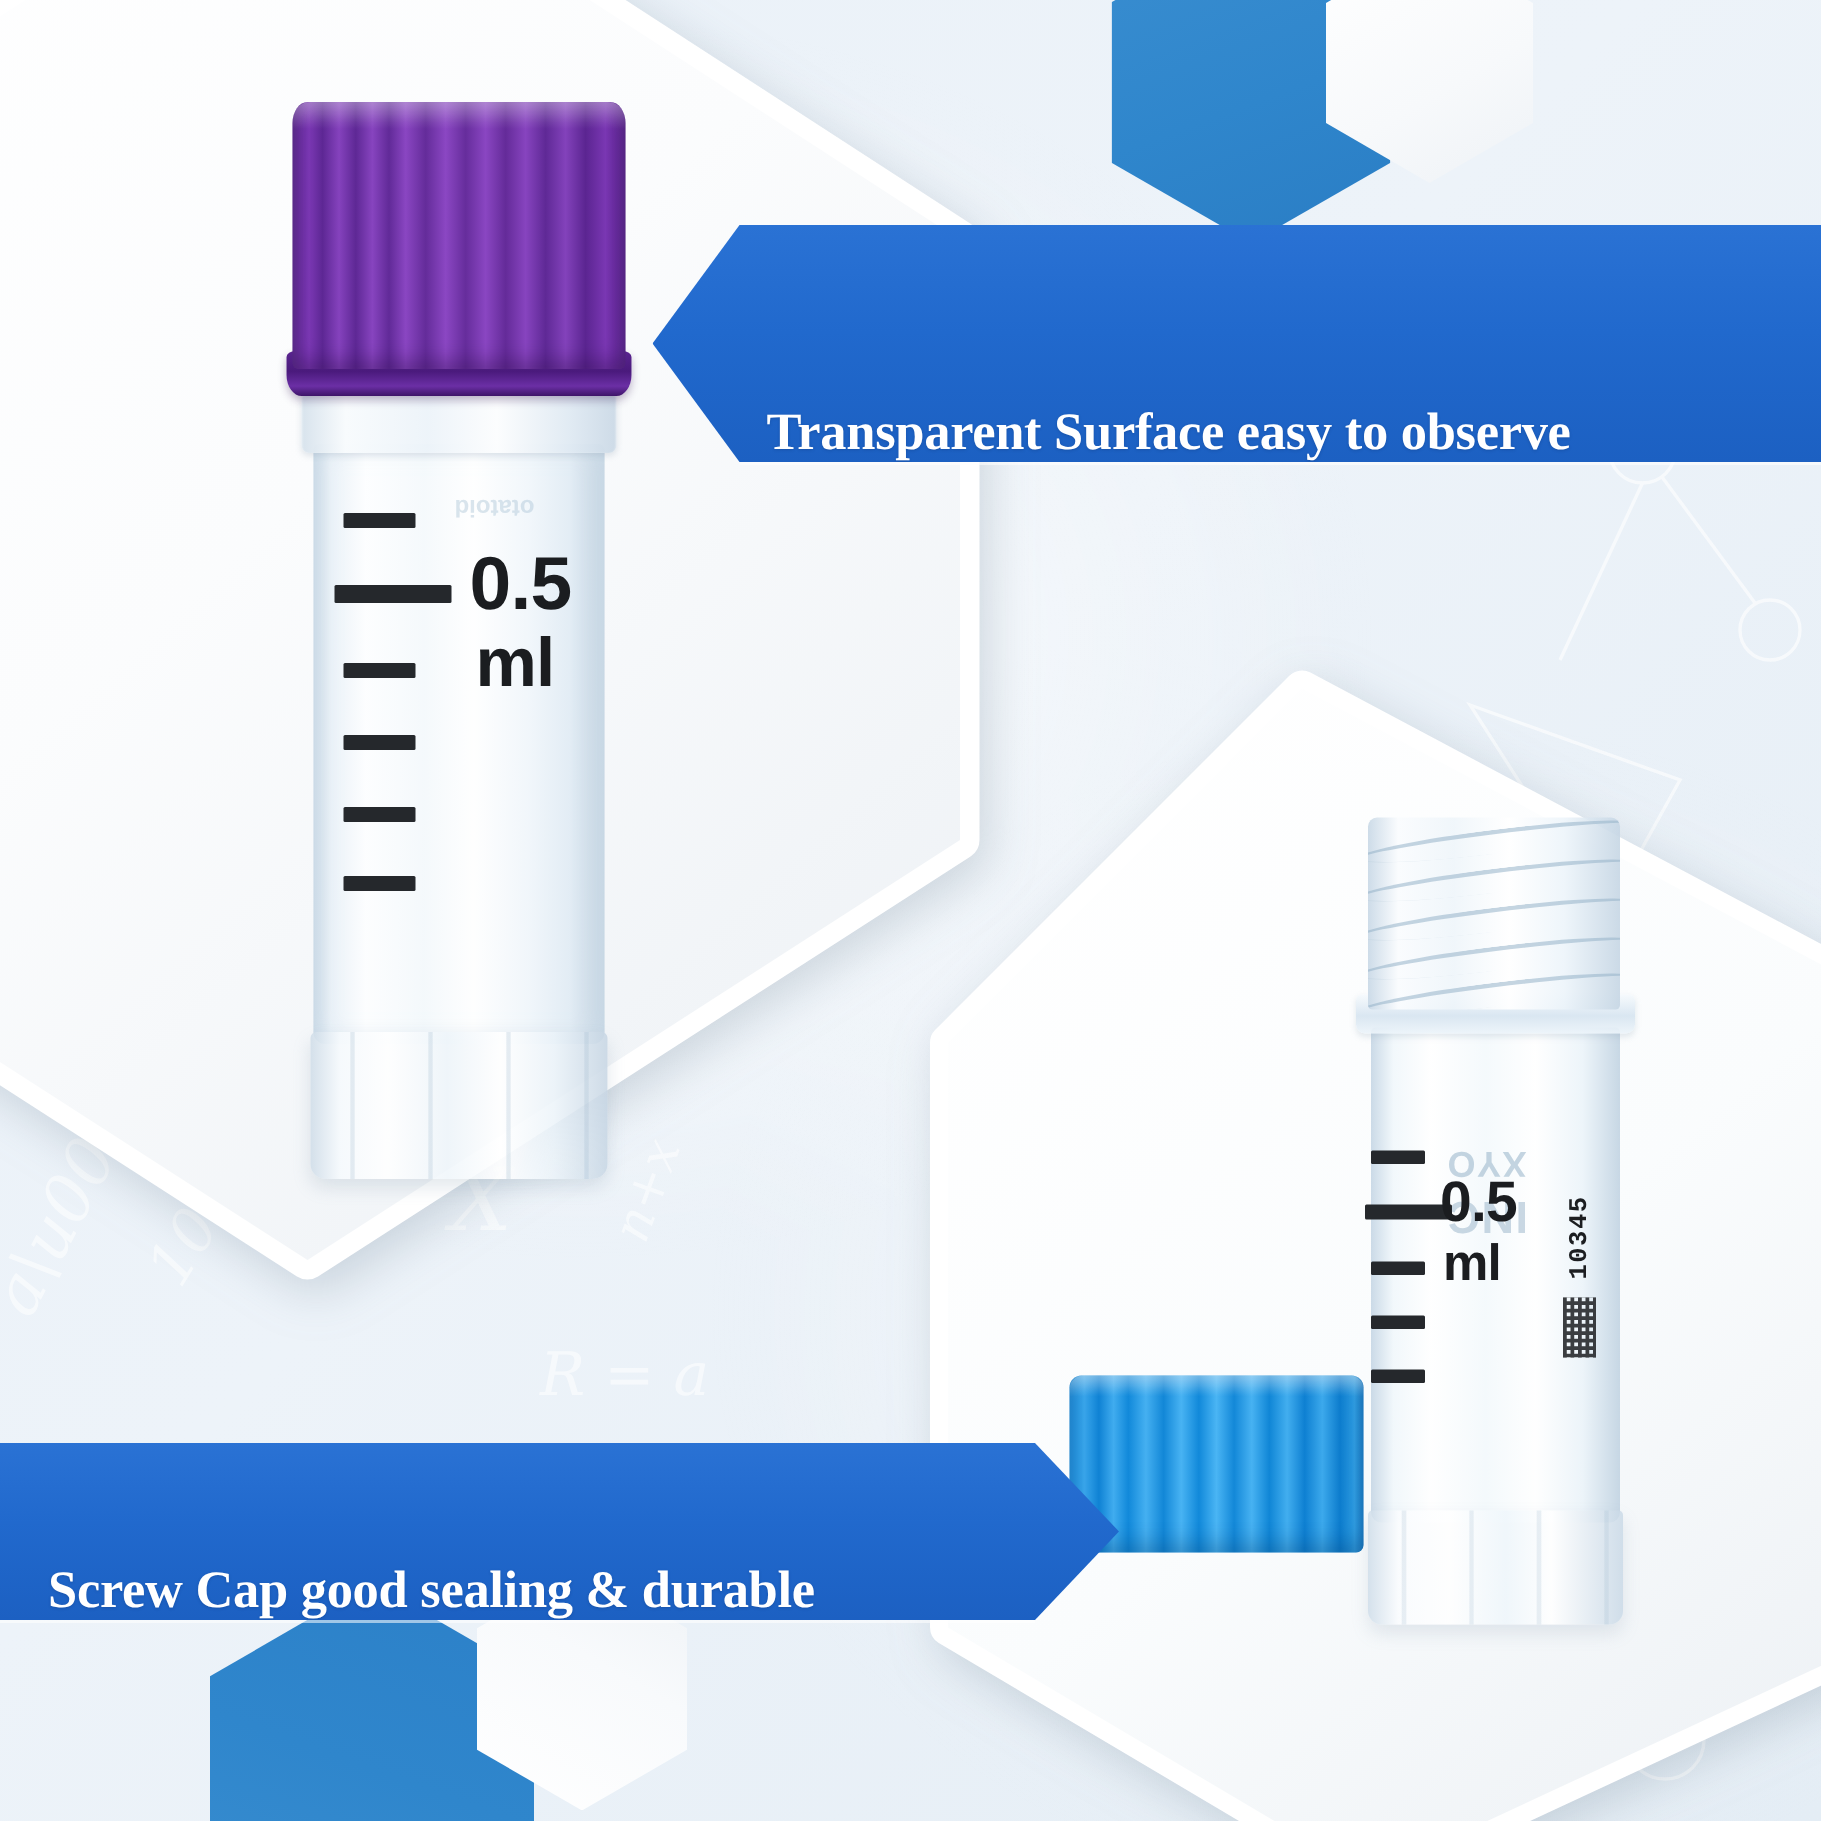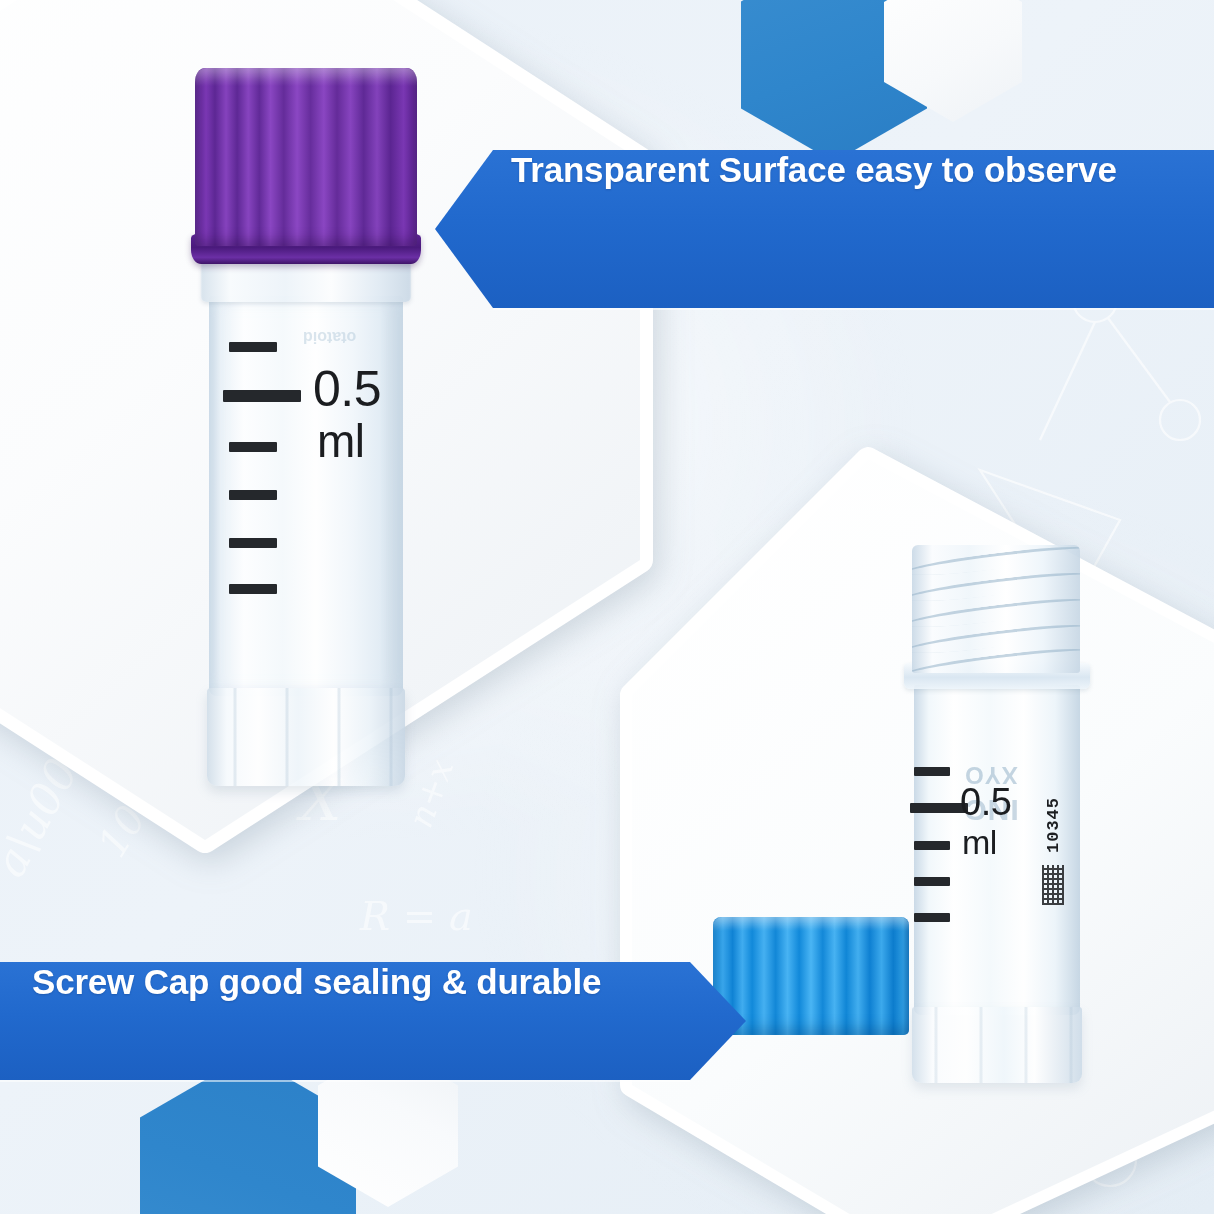--- a/index.html
+++ b/index.html
@@ -143,21 +143,21 @@
   
   .grad { position: absolute; }
   .grad-mark {
     position: absolute;
     background: #25282c;
     border-radius: 1px;
   }
   .vol-label {
     position: absolute;
     color: #1b1d20;
-    font-weight: 400;
+    font-weight: 700;
     line-height: 0.92;
     letter-spacing: -0.5px;
   }
 
   
   .emboss {
     position: absolute;
     color: rgba(150,178,200,0.5);
     font-weight: 700;
     letter-spacing: 1px;
@@ -275,23 +275,24 @@
     position: absolute; left: 713px; top: 917px;
     width: 196px; height: 14px;
     border-radius: 9px 9px 0 0;
     background: linear-gradient(180deg, rgba(255,255,255,0.3), rgba(255,255,255,0));
   }
 
   
   .banner {
     position: absolute;
     display: flex;
-    align-items: flex-start;
+    align-items: flex-end;
     color: #ffffff;
     font-weight: 700;
+    font-family: Liberation Serif, serif;
   }
   .banner-top {
     left: 435px; top: 150px;
     width: 779px; height: 158px;
     background: linear-gradient(180deg, #2a72d4 0%, #2169cd 45%, #1c60c2 100%);
     clip-path: polygon(0% 50%, 58px 0%, 100% 0%, 100% 100%, 58px 100%);
     padding-left: 76px;
     box-sizing: border-box;
     font-size: 35px;
     letter-spacing: -0.2px;

